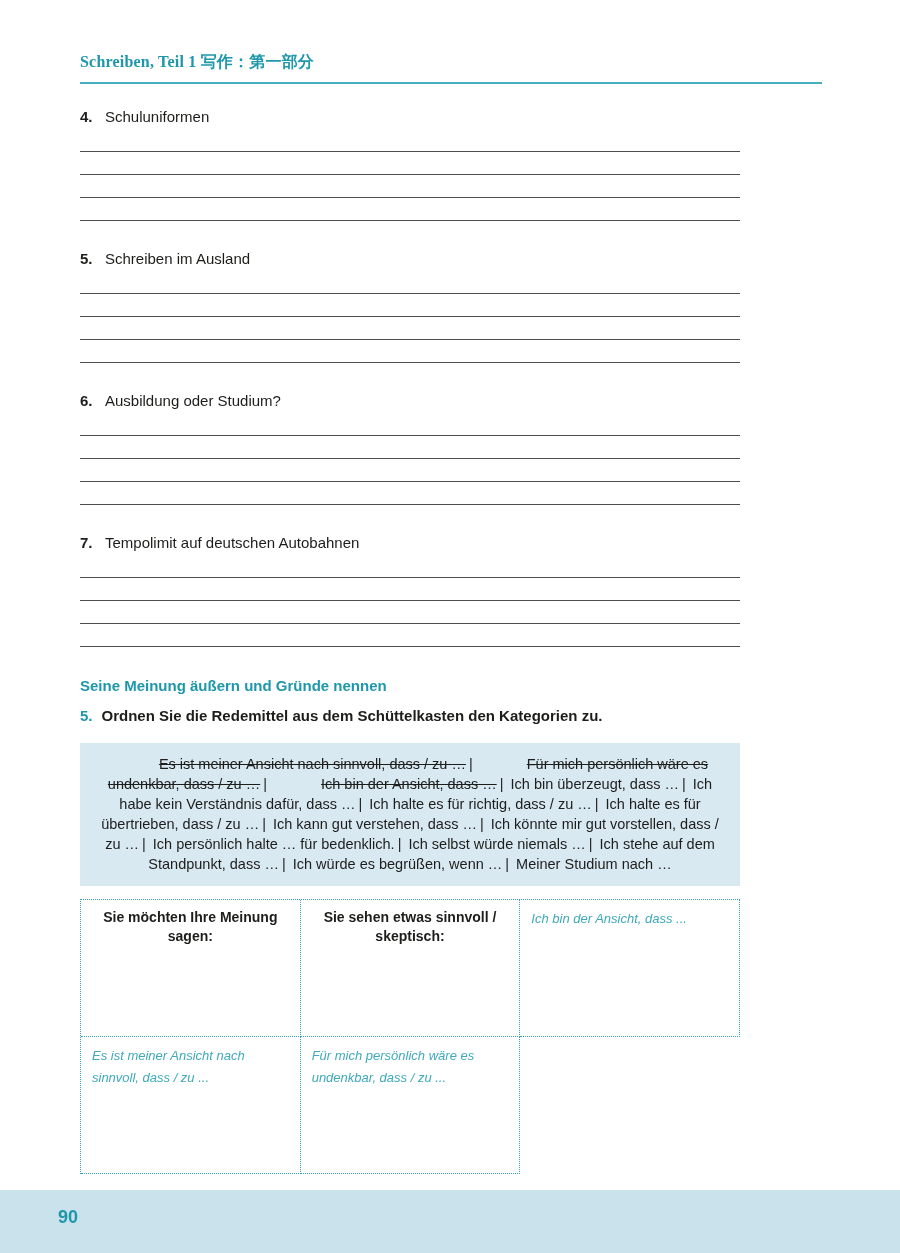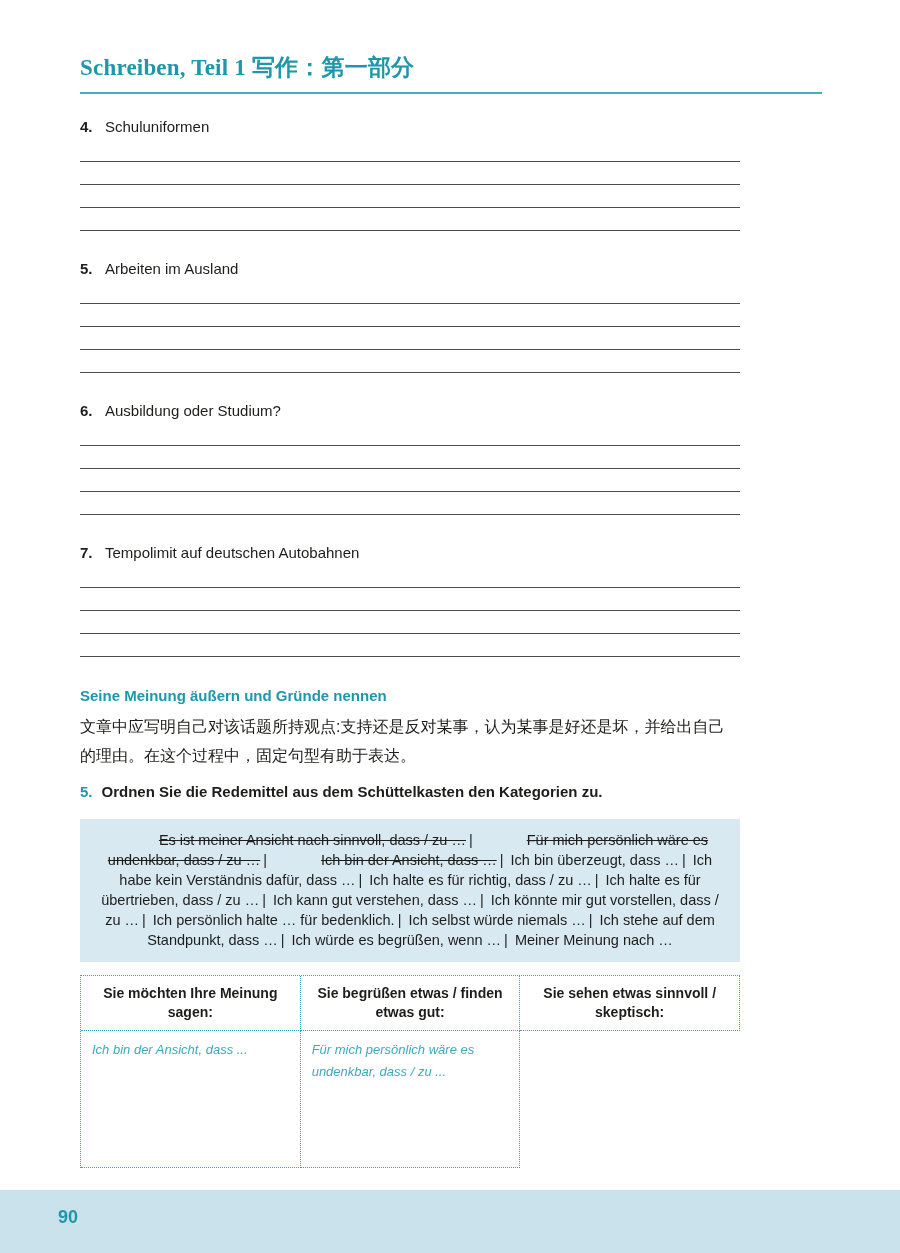--- a/index.html
+++ b/index.html
@@ -11,40 +11,40 @@
     position:relative;
     overflow:hidden;
   }
   .content { padding:52px 0 0 80px; }
 
   .header-row {
     width:742px;
     color:#1e97ab;
     font-family:"Liberation Serif", serif;
     font-weight:bold;
-    font-size:23px;
+    font-size:16px;
     letter-spacing:.2px;
     padding-bottom:9px;
     border-bottom:2px solid #45aebf;
     margin-bottom:24px;
   }
 
   .main { width:660px; }
 
   .task { margin-bottom:29px; }
   .task-label { font-size:15px; display:flex; gap:11px; color:#1d1d1b; }
   .task-num { font-weight:bold; min-width:14px; }
   .task-lines { margin-top:4px; }
   .w-line { height:23px; border-bottom:1px solid #4d4d4d; }
 
   .sec-heading {
     color:#1e97ab;
     font-weight:bold;
     font-size:15px;
-    margin:30px 0 8px 0;
+    margin:30px 0 2px 0;
   }
   .zh-intro { font-size:16px; line-height:29px; color:#1d1d1b; }
 
   .exercise { margin-top:13px; display:flex; gap:9px; font-size:15px; font-weight:bold; }
   .ex-num { color:#1e97ab; }
 
   .word-box {
     margin-top:19px;
     background:#d9e9f2;
     padding:11px 16px 12px 16px;
@@ -112,21 +112,21 @@
         <div class="w-line"></div>
         <div class="w-line"></div>
         <div class="w-line"></div>
         <div class="w-line"></div>
       </div>
     </div>
 
     <div class="task">
       <div class="task-label">
         <span class="task-num">5.</span>
-        <span>Arbeiten im Ausland</span>
+        <span>Schreiben im Ausland</span>
       </div>
       <div class="task-lines">
         <div class="w-line"></div>
         <div class="w-line"></div>
         <div class="w-line"></div>
         <div class="w-line"></div>
       </div>
     </div>
 
     <div class="task">
@@ -150,49 +150,48 @@
       <div class="task-lines">
         <div class="w-line"></div>
         <div class="w-line"></div>
         <div class="w-line"></div>
         <div class="w-line"></div>
       </div>
     </div>
 
     <div class="sec-heading">Seine Meinung äußern und Gründe nennen</div>
 
-    <p class="zh-intro">文章中应写明自己对该话题所持观点:支持还是反对某事，认为某事是好还是坏，并给出自己的理由。在这个过程中，固定句型有助于表达。</p>
 
     <div class="exercise">
       <span class="ex-num">5.</span>
       <span>Ordnen Sie die Redemittel aus dem Schüttelkasten den Kategorien zu.</span>
     </div>
 
     <div class="word-box">
       <span class="wb-item struck">Es ist meiner Ansicht nach sinnvoll, dass / zu …</span><span class="wb-sep">|</span>
       <span class="wb-item struck">Für mich persönlich wäre es undenkbar, dass / zu …</span><span class="wb-sep">|</span>
       <span class="wb-item struck">Ich bin der Ansicht, dass …</span><span class="wb-sep">|</span>
       <span class="wb-item">Ich bin überzeugt, dass …</span><span class="wb-sep">|</span>
       <span class="wb-item">Ich habe kein Verständnis dafür, dass …</span><span class="wb-sep">|</span>
       <span class="wb-item">Ich halte es für richtig, dass / zu …</span><span class="wb-sep">|</span>
       <span class="wb-item">Ich halte es für übertrieben, dass / zu …</span><span class="wb-sep">|</span>
       <span class="wb-item">Ich kann gut verstehen, dass …</span><span class="wb-sep">|</span>
       <span class="wb-item">Ich könnte mir gut vorstellen, dass / zu …</span><span class="wb-sep">|</span>
       <span class="wb-item">Ich persönlich halte … für bedenklich.</span><span class="wb-sep">|</span>
       <span class="wb-item">Ich selbst würde niemals …</span><span class="wb-sep">|</span>
       <span class="wb-item">Ich stehe auf dem Standpunkt, dass …</span><span class="wb-sep">|</span>
       <span class="wb-item">Ich würde es begrüßen, wenn …</span><span class="wb-sep">|</span>
-      <span class="wb-item">Meiner Meinung nach …</span>
+      <span class="wb-item">Meiner Studium nach …</span>
     </div>
 
     <div class="cat-table">
       <div class="cat-cell cat-header">Sie möchten Ihre Meinung sagen:</div>
-      <div class="cat-cell cat-header">Sie begrüßen etwas / finden etwas gut:</div>
       <div class="cat-cell cat-header">Sie sehen etwas sinnvoll / skeptisch:</div>
       <div class="cat-cell cat-answer">Ich bin der Ansicht, dass ...</div>
+      <div class="cat-cell cat-answer">Es ist meiner Ansicht nach sinnvoll, dass / zu ...</div>
       <div class="cat-cell cat-answer">Für mich persönlich wäre es undenkbar, dass / zu ...</div>
     </div>
 
   </div>
 </div>
 
 <div class="footer-bar">
   <span class="page-num">90</span>
 </div>
 

